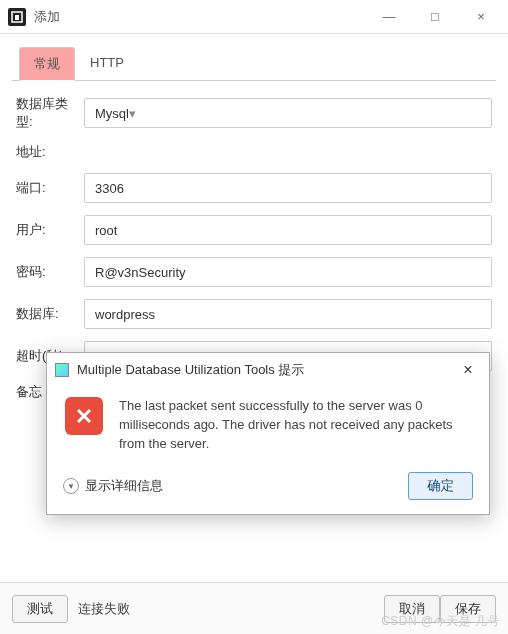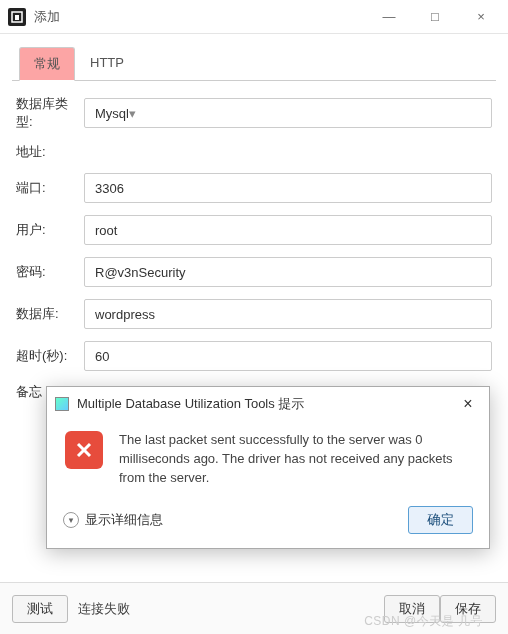--- a/index.html
+++ b/index.html
@@ -18,36 +18,36 @@
 .row { display: flex; align-items: center; margin-bottom: 12px; }
 .label { width: 68px; text-align: left; color: #333; font-size: 13px; }
 .field { flex: 1; }
 .select, .input { width: 100%; height: 30px; border: 1px solid #ccc; border-radius: 2px; padding: 0 10px; font-size: 13px; color: #333; background: #fff; }
 .select { display: flex; align-items: center; cursor: pointer; }
 .chev { color: #888; }
 .footer { position: absolute; bottom: 0; left: 0; right: 0; height: 52px; border-top: 1px solid #ddd; display: flex; align-items: center; padding: 8px 12px; background: #fafafa; }
 .btn { height: 28px; padding: 0 14px; border: 1px solid #bbb; background: #f5f5f5; border-radius: 3px; cursor: pointer; font-size: 13px; color: #333; }
 .status-text { margin-left: 10px; color: #444; }
 .footer-right { margin-left: auto; display: flex; gap: 0; }
-.dialog { position: absolute; left: 46px; top: 386px; width: 444px; background: #fff; border: 1px solid #aaa; box-shadow: 0 4px 20px rgba(0,0,0,0.25); }
+.dialog { position: absolute; left: 46px; top: 352px; width: 444px; background: #fff; border: 1px solid #aaa; box-shadow: 0 4px 20px rgba(0,0,0,0.25); }
 .dialog-title { height: 34px; display: flex; align-items: center; padding: 0 6px 0 8px; }
 .dlg-icon { width: 14px; height: 14px; border: 1px solid #888; margin-right: 8px; background: linear-gradient(135deg,#6fc,#6cf); }
 .dialog-title-text { flex: 1; font-size: 13px; color: #333; }
 .dlg-close { width: 30px; height: 26px; display: flex; align-items: center; justify-content: center; cursor: pointer; color: #333; font-size: 16px; }
 .dialog-body { display: flex; padding: 10px 18px 8px 18px; }
 .err-icon { width: 38px; height: 38px; background: #e74c3c; border-radius: 6px; display: flex; align-items: center; justify-content: center; margin-right: 16px; flex-shrink: 0; }
 .err-icon svg { width: 20px; height: 20px; stroke: #fff; stroke-width: 3; }
 .msg-area { flex: 1; }
 .msg-title { font-size: 13px; color: #333; margin-bottom: 12px; }
 .msg-detail { font-size: 13px; color: #444; line-height: 1.45; }
 .dialog-footer { display: flex; align-items: center; padding: 10px 16px 14px 16px; }
 .expand { display: flex; align-items: center; cursor: pointer; color: #333; }
 .expand-chev { width: 16px; height: 16px; border: 1px solid #999; border-radius: 50%; display: flex; align-items: center; justify-content: center; font-size: 9px; margin-right: 6px; color: #666; }
 .dlg-ok { margin-left: auto; height: 28px; padding: 0 18px; border: 1px solid #5a9fd4; background: #e8f1fb; border-radius: 3px; cursor: pointer; color: #1a4d7a; }
-.watermark { position: absolute; right: 25px; bottom: 4px; color: #ccc; font-size: 12px; letter-spacing: 0.5px; pointer-events: none; margin-left: 16px; }
+.watermark { position: absolute; right: 8px; bottom: 4px; color: #ccc; font-size: 12px; letter-spacing: 0.5px; pointer-events: none; margin-left: 16px; }
 </style>
 </head>
 <body>
 
 <div class="titlebar">
   <div class="app-icon">
     <svg viewBox="0 0 12 12">
         <rect x="1" y="1" width="10" height="10" fill="none" stroke="#fff" stroke-width="1.5"></rect>
         <rect x="4" y="4" width="4" height="5" fill="#fff"></rect>
       </svg>

